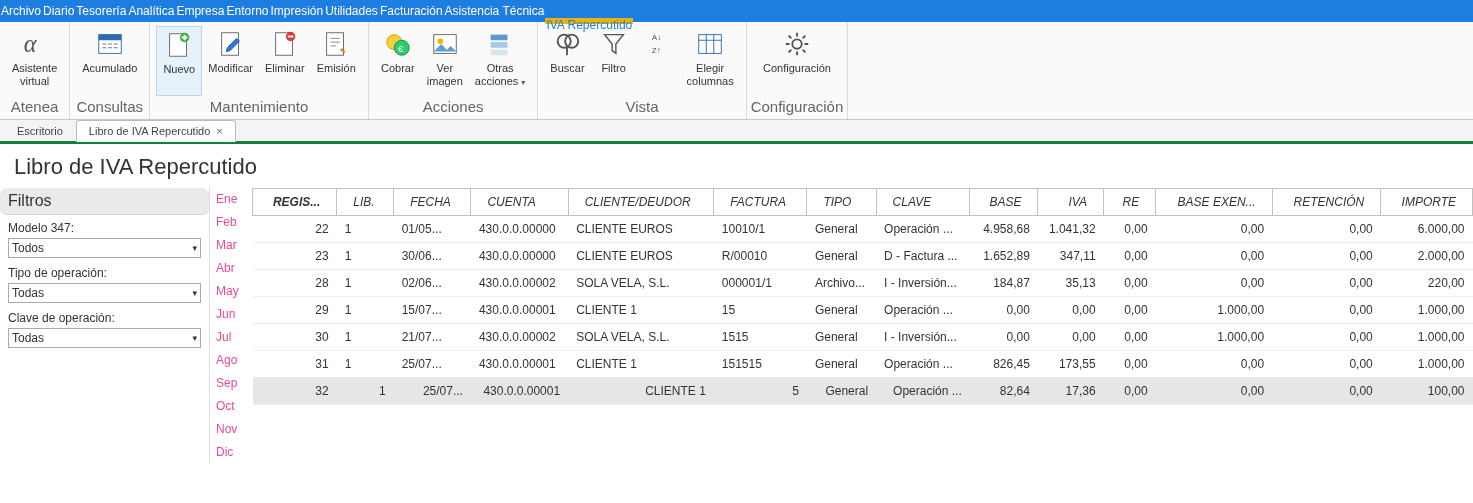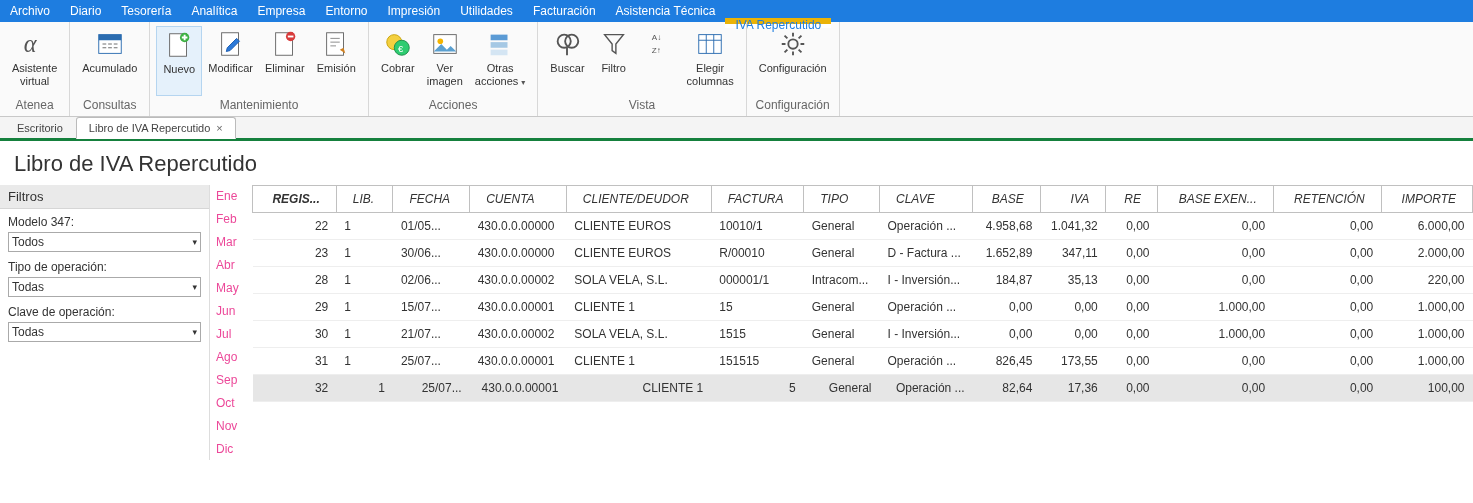--- a/index.html
+++ b/index.html
@@ -1,45 +1,45 @@
 <!DOCTYPE html>
 <html><head>
 <meta charset="utf-8">
 <style>
   * { box-sizing: border-box; margin: 0; padding: 0; }
   body { font-family: "Segoe UI", Arial, sans-serif; font-size: 12px; color: #333; background: #fff; width: 1473px; }
   
   
   .menubar { display: flex; background: #1e7de0; height: 22px; align-items: stretch; }
-  .menubar .menu-item { padding: 3px 10px; color: #fff; cursor: pointer; font-size: 12px; display: flex; align-items: center; }
+  .menubar .menu-item { padding: 3px 1px; color: #fff; cursor: pointer; font-size: 12px; display: flex; align-items: center; }
   .menubar .menu-item.active { background: #fff; color: #1e7de0; border-top: 6px solid #eab308; padding-top:1px;margin-top:18px;}
   
   
   .ribbon { display: flex; border-bottom: 1px solid #c8c8c8; background:#fafafa; }
   .ribbon-group { display: flex; flex-direction: column; align-items:center; padding: 0 4px; border-right:1px solid #d8d8d8;}
   .ribbon-group-buttons { display:flex; align-items:flex-start; padding:4px 2px 0 2px;}
   .ribbon-btn { display:flex; flex-direction:column; align-items:center; justify-content:flex-start; padding:2px 6px; min-width:46px; cursor:pointer; text-align:center; font-size:11px; line-height:13px; height:70px;}
   .ribbon-btn.highlight { background:#e5f1fb; border:1px solid #b5d5f0;}
   .ribbon-btn .icon-box { width:32px; height:32px; margin-bottom:2px; display:flex; align-items:center; justify-content:center;}
-  .ribbon-group-label { font-size:12px; color:#666; padding:2px 0 4px 0; text-align:center;}
+  .ribbon-group-label { font-size:15px; color:#666; padding:2px 0 4px 0; text-align:center;}
   .drop-ind { font-size:8px; color:#555;}
   
   
   .doc-tabs { display:flex; height:24px; align-items:flex-end; border-bottom:3px solid #15803d; background:#f4f4f4; padding-left:4px;}
   .doc-tab { padding:4px 12px; font-size:11px; color:#444; border:1px solid transparent; border-bottom:none; background:#f4f4f4; display:flex; align-items:center; gap:6px; cursor:pointer;}
   .doc-tab.active { background:#fff; border:1px solid #bbb; border-bottom:1px solid #fff; position:relative; top:1px; border-radius:3px 3px 0 0;}
   .doc-tab .close-x { font-size:11px; color:#666;}
   
   
   .page-title { font-size:22px; font-weight:300; color:#333; padding:10px 14px 8px 14px;}
   
   
   .main { display:flex; }
   .filters-panel { width:210px; border-right:1px solid #ddd; }
-  .filters-header { background:#eaeaea; padding:4px 8px; font-size:13px; border-bottom:1px solid #d6d6d6;}
+  .filters-header { background:#eaeaea; padding:4px 8px; font-size:16px; border-bottom:1px solid #d6d6d6;border-radius:7px;}
   .filter-block { padding:6px 8px 2px 8px;}
   .filter-label { font-size:12px; margin-bottom:3px;}
   .filter-select { width:100%; height:20px; font-size:12px; border:1px solid #aaa; background:#fff; padding:1px 3px; display:flex; justify-content:space-between; align-items:center; cursor:pointer;}
   .filter-select .caret { font-size:9px; color:#333;}
   
   .months-col { width:42px; display:flex; flex-direction:column; align-items:flex-start; padding:4px 6px; font-size:12px; color:#ec4899; gap:9px;}
   .months-col div { cursor:pointer;}
   
   .grid-wrap { flex:1; }
   table.grid { border-collapse:collapse; width:100%; font-size:12px;}
@@ -339,21 +339,21 @@
             <td class="num">0,00</td>
             <td class="num">2.000,00</td>
           </tr>
           <tr class="row">
             <td class="num">28</td>
             <td>1</td>
             <td>02/06...</td>
             <td>430.0.0.00002</td>
             <td>SOLA VELA, S.L.</td>
             <td>000001/1</td>
-            <td>Intracom...</td>
+            <td>Archivo...</td>
             <td>I - Inversión...</td>
             <td class="num">184,87</td>
             <td class="num">35,13</td>
             <td class="num">0,00</td>
             <td class="num">0,00</td>
             <td class="num">0,00</td>
             <td class="num">220,00</td>
           </tr>
           <tr class="row">
             <td class="num">29</td>

